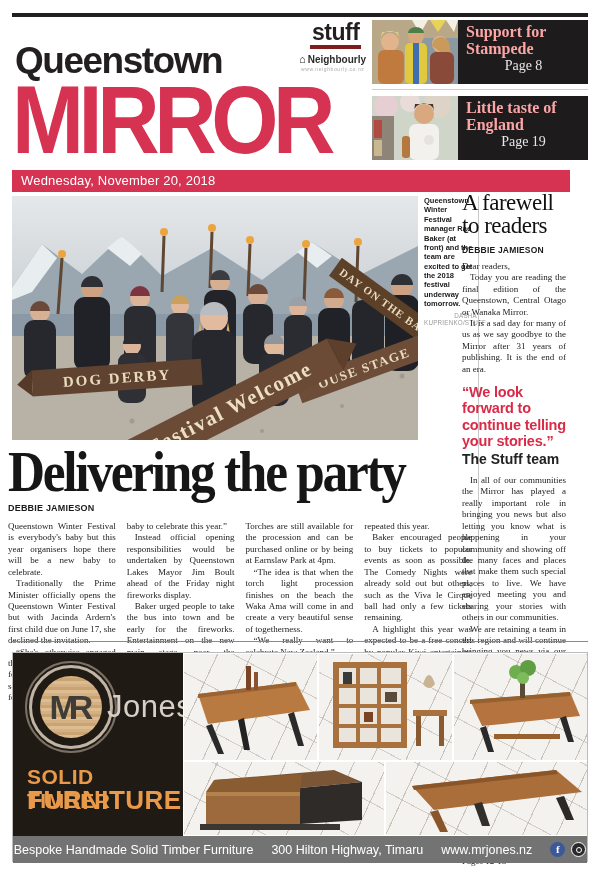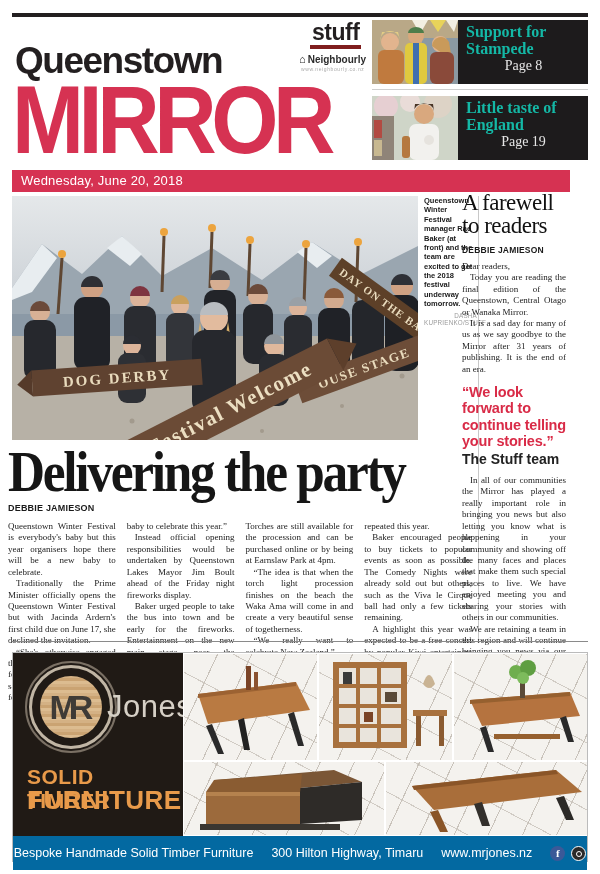--- a/index.html
+++ b/index.html
@@ -13,21 +13,21 @@
   .mirror-title { position:absolute; left:12px; top:76px; font-size:96px; font-weight:bold; letter-spacing:-6px; color:#d63252; line-height:0.92; transform:scaleX(0.9); transform-origin:left top; }
   .stuff-logo { position:absolute; left:310px; top:20px; font-size:23px; font-weight:bold; letter-spacing:-0.5px; color:#231f20; border-bottom:4px solid #7f1d1d; line-height:1.1; padding:0 2px 0 2px; }
   .neighbourly { position:absolute; left:299px; top:53px; font-size:10px; font-weight:bold; color:#2b2b2b; }
   .neighbourly .house-ic { font-size:11px; margin-right:2px; }
   .neighbourly-url { position:absolute; left:301px; top:66px; font-size:5px; letter-spacing:0.6px; color:#aaa; }
 
   
   .promo { position:absolute; left:372px; width:216px; height:64px; display:flex; }
   .promo-photo { width:86px; height:64px; flex:none; overflow:hidden; }
   .promo-box { flex:1; background:#1d1b1c; color:#fff; padding:4px 7px 4px 8px; }
-  .promo-title { font-family:"Liberation Serif", serif; font-weight:bold; font-size:16px; line-height:1.04; color:#14b8a6; }
+  .promo-title { font-family:"Liberation Serif", serif; font-weight:bold; font-size:16px; line-height:1.04; color:#fca5a5; }
   .promo-page { font-family:"Liberation Serif", serif; font-size:14px; color:#e6e6e6; margin-top:1px;text-align:center; }
   .promo-divider { position:absolute; left:372px; top:89px; width:216px; height:1px; background:#cfcfcf; }
 
   
   .date-bar { position:absolute; left:12px; top:170px; width:558px; height:22px; background:#d63252; color:#fff; font-size:13px; line-height:22px; padding-left:9px; letter-spacing:0.2px; }
 
   
   .main-photo { position:absolute; left:12px; top:196px; width:406px; height:244px; overflow:hidden; background:#b7b1a6; }
 
   
@@ -67,21 +67,21 @@
   .mrj-mono { position:absolute; left:27px; top:23px; width:62px; height:62px; display:flex; align-items:center; justify-content:center;
     font-size:34px; font-weight:bold; color:#3f3b36; letter-spacing:-9px; padding-right:8px; }
   .mrj-name { position:absolute; left:94px; top:36px; font-size:31px; font-weight:normal; color:#d6d0c6; letter-spacing:0.5px; }
   .mrj-tag1 { position:absolute; left:14px; top:112px; font-size:21px; font-weight:bold; color:#e89a4a; letter-spacing:0.5px; }
   .mrj-tag2 { position:absolute; left:14px; top:132px; font-size:26px; font-weight:bold; color:#e89a4a; letter-spacing:0.5px; }
   .ad-photos { position:absolute; left:170px; top:0; width:405px; height:183px; }
   .ad-cell { position:absolute; background:#f4f2ee; overflow:hidden;
     background-image:repeating-linear-gradient(115deg, rgba(190,183,174,0) 0 30px, rgba(190,183,174,0.8) 30px 31px),
                      repeating-linear-gradient(28deg, rgba(200,194,186,0) 0 38px, rgba(200,194,186,0.8) 38px 39px); }
   .ad-cell svg { position:absolute; left:0; top:0; }
-  .ad-footer { position:absolute; left:0; top:183px; width:574px; height:34px; background:#0369a1; color:#fff; display:flex; align-items:center; justify-content:center; gap:18px; font-size:12.5px; }
+  .ad-footer { position:absolute; left:0; top:183px; width:574px; height:27px; background:#737373; color:#fff; display:flex; align-items:center; justify-content:center; gap:18px; font-size:12.5px; }
   .ad-footer .social { display:flex; gap:6px; align-items:center; }
   .fb-ic { width:15px; height:15px; border-radius:50%; background:#3b5998; color:#fff; font-family:"Liberation Serif", serif; font-weight:bold; font-size:11px; text-align:center; line-height:15px; }
   .ig-ic { width:15px; height:15px; border-radius:50%; background:#2a2a2a; border:1.5px solid #fff; position:relative; }
   .ig-ic::after { content:""; position:absolute; left:4px; top:4px; width:4px; height:4px; border:1.5px solid #fff; border-radius:50%; }
 </style>
 </head>
 <body>
 
 <div id="page">
 
@@ -135,21 +135,21 @@
         <rect x="30" y="40" width="8" height="22" rx="3" fill="#b5793f"></rect>
         <circle cx="57" cy="44" r="5" fill="#e6e3de"></circle>
       </svg>
     </div>
     <div class="promo-box">
       <div class="promo-title">Little taste of England</div>
       <div class="promo-page">Page 19</div>
     </div>
   </div>
 
-  <div class="date-bar">Wednesday, June 20, 2018</div>
+  <div class="date-bar">Wednesday, November 20, 2018</div>
 
   <div class="main-photo">
     <svg width="406" height="244" viewBox="0 0 406 244">
       <defs>
         <linearGradient id="sky" x1="0" y1="0" x2="0" y2="1">
           <stop offset="0" stop-color="#e5e8ea"></stop>
             <stop offset="1" stop-color="#c6ccd2"></stop>
         </linearGradient>
       </defs>
       <rect width="406" height="130" fill="url(#sky)"></rect>

